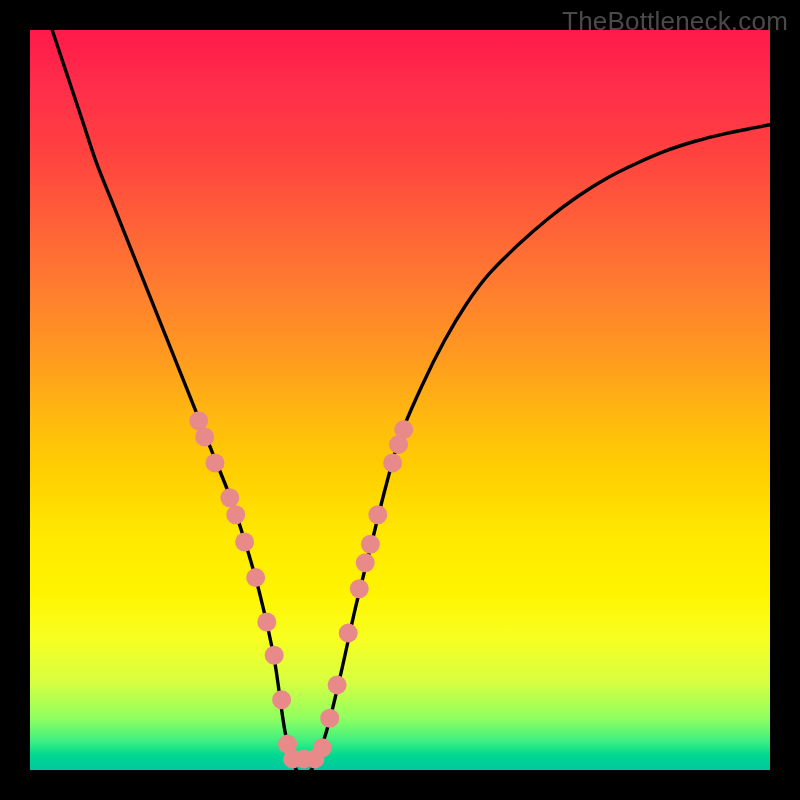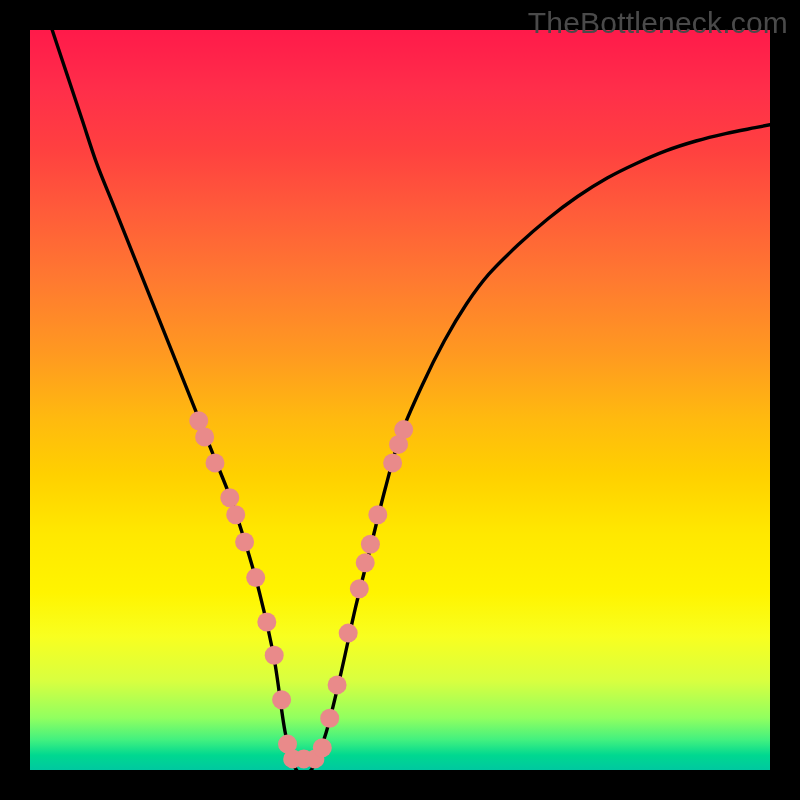--- a/index.html
+++ b/index.html
@@ -28,21 +28,21 @@
       #40f080 96%,
       #00d890 98%,
       #00c8a0 100%
     );
   }
   .watermark {
     position: absolute;
     top: 6px;
     right: 12px;
     color: #4a4a4a;
-    font-size: 30px;
+    font-size: 26px;
     font-weight: 500;
     letter-spacing: 0.2px;
   }
   svg.curve { position: absolute; top: 0; left: 0; }
 </style>
 </head>
 <body>
 
 <div class="frame">
   <div class="plot-area">

